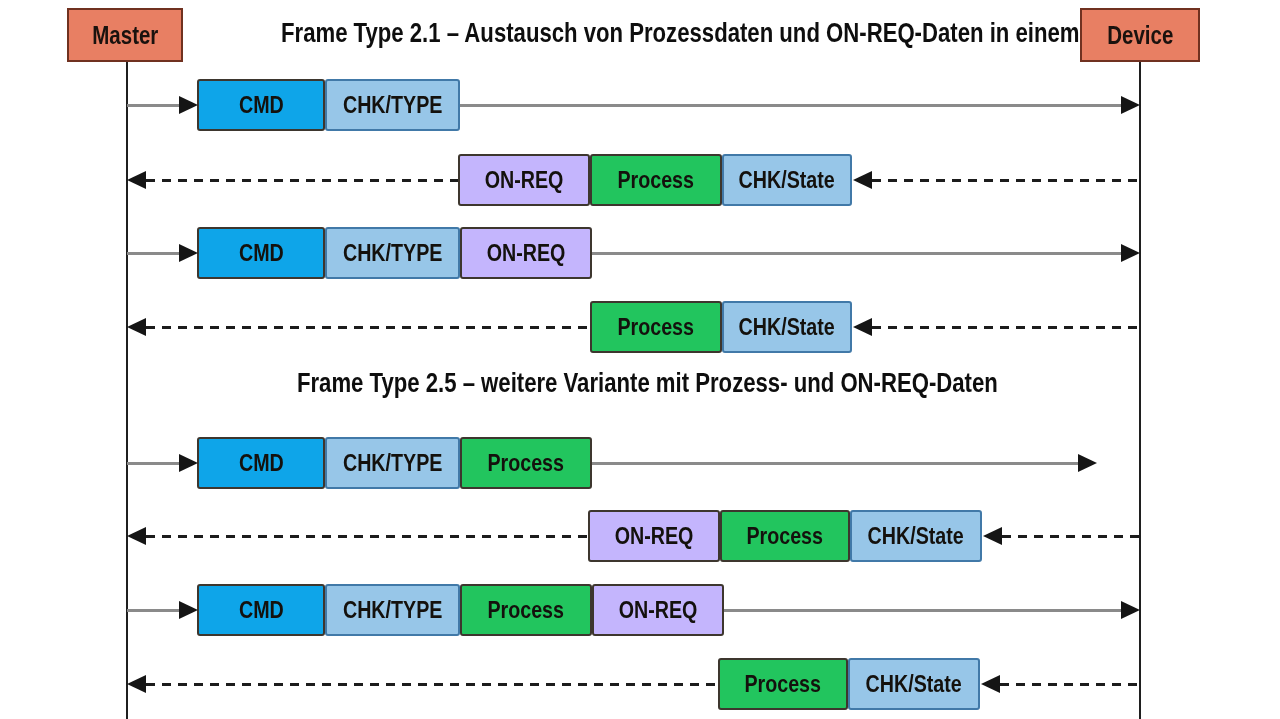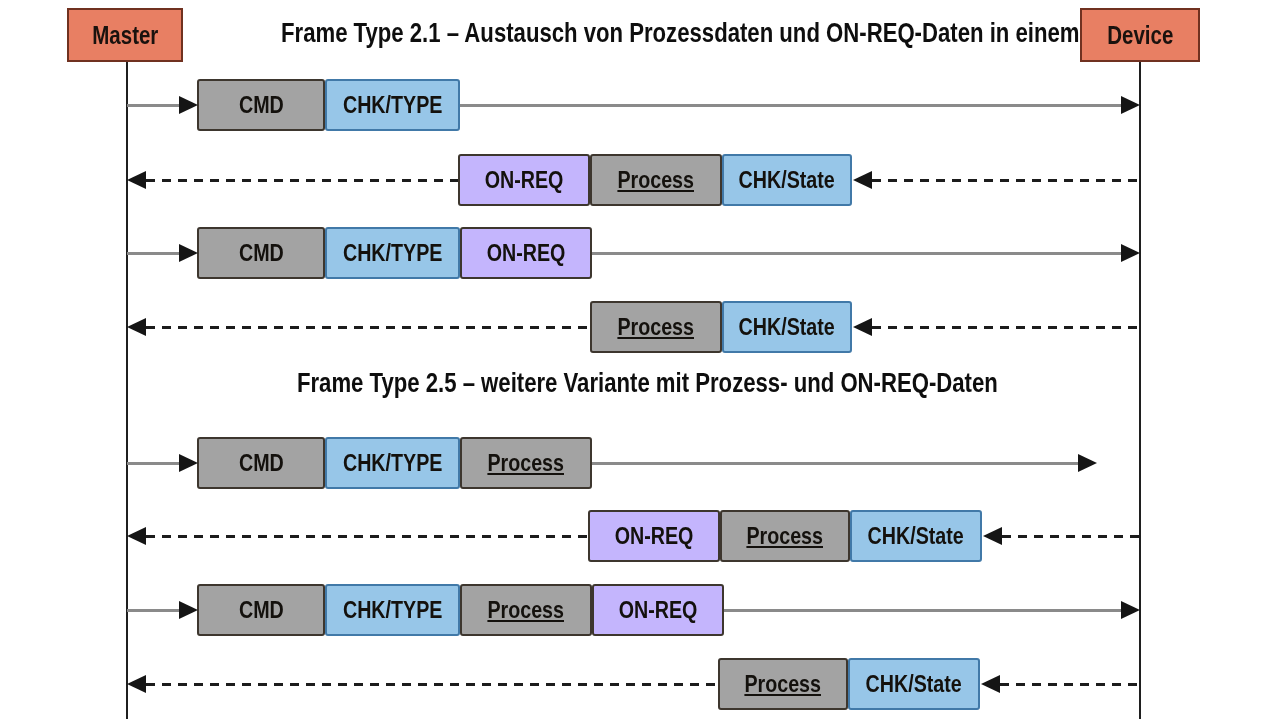--- a/index.html
+++ b/index.html
@@ -16,24 +16,24 @@
   .title{
     position:absolute;text-align:center;font-weight:bold;font-size:27px;color:#0e0e0e;
     white-space:nowrap;z-index:2;
   }
   .cond{display:inline-block;transform:scaleX(0.82);transform-origin:50% 50%;white-space:nowrap;}
   .seg{
     position:absolute;height:52px;box-sizing:border-box;border:2px solid #3d362e;
     border-radius:3px;display:flex;align-items:center;justify-content:center;
     font-weight:bold;font-size:24px;color:#14110d;background:#eee;z-index:3;
   }
-  .seg-cmd{background:#a3a3a3;}
+  .seg-cmd{background:#0ea5e9;}
   .seg-chk{background:#97c6e8;border-color:#4179a8;}
   .seg-onreq{background:#c4b5fd;}
-  .seg-process{background:#a3a3a3;text-decoration:underline;}
+  .seg-process{background:#22c55e;}
   .hline{position:absolute;height:3px;background:#8a8a8a;z-index:2;}
   .dline{
     position:absolute;height:3px;z-index:2;
     background:repeating-linear-gradient(90deg,#1c1c1c 0 9px,transparent 9px 16px);
   }
   .ah-r{
     position:absolute;width:0;height:0;z-index:4;
     border-top:9px solid transparent;border-bottom:9px solid transparent;
     border-left:19px solid #151515;
   }

